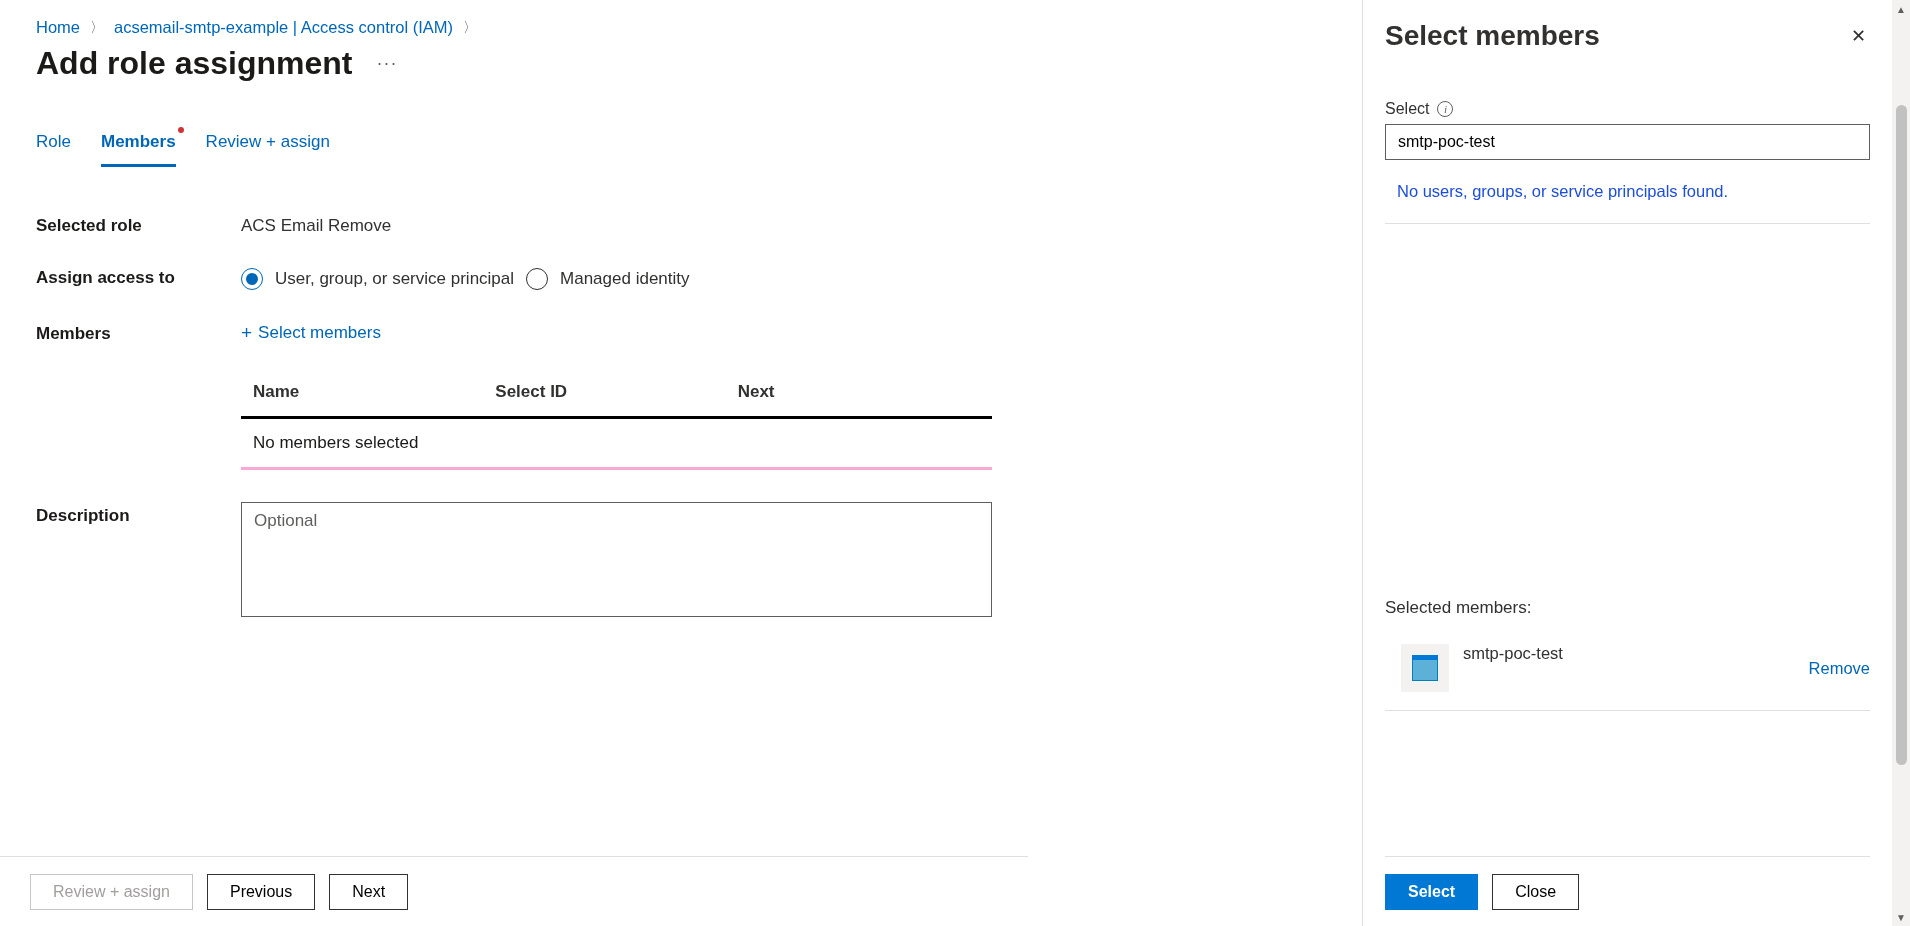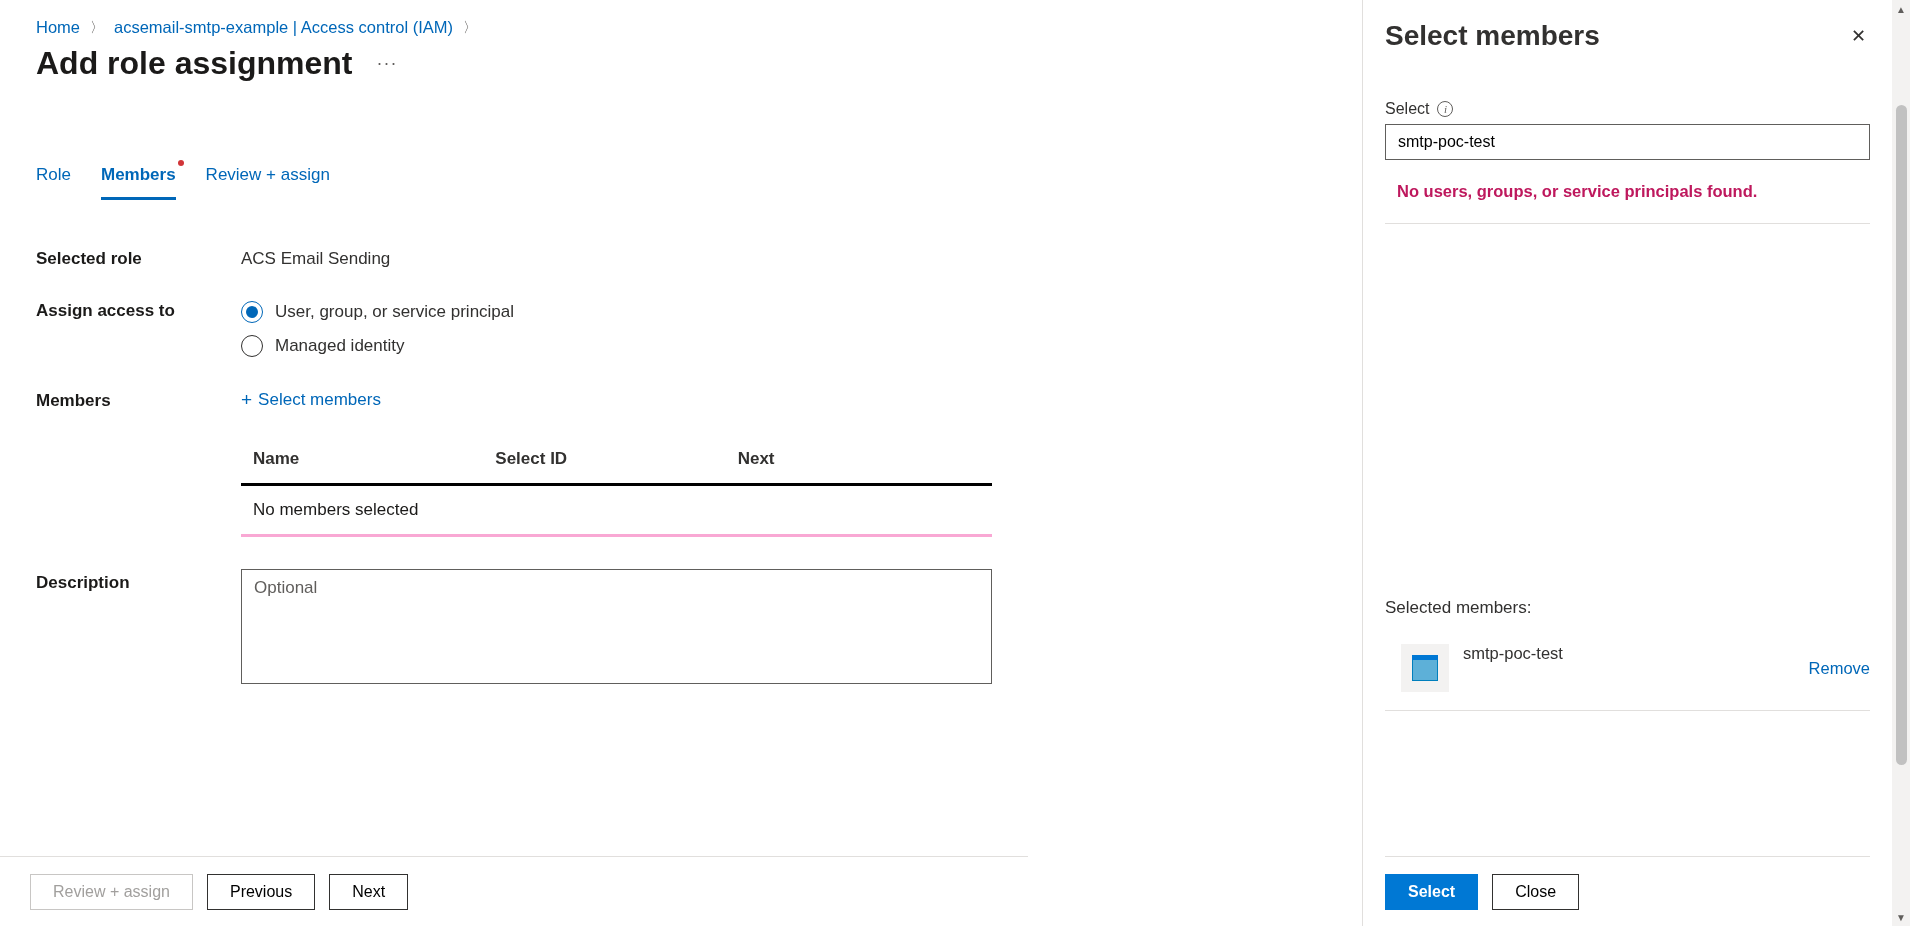--- a/index.html
+++ b/index.html
@@ -59,21 +59,20 @@
       gap: 30px;
       border-bottom: 1px solid transparent;
       margin-bottom: 48px;
     }
     .tab {
       font-size: 17px;
       color: #0067b8;
       padding: 0 0 12px 0;
       cursor: pointer;
       position: relative;
-      margin-top: 33px;
     }
     .tab.active {
       font-weight: 600;
       border-bottom: 3px solid #0067b8;
     }
     .tab .dot {
       position: absolute;
       top: -5px;
       right: -8px;
       width: 6px;
@@ -89,21 +88,21 @@
     }
     .form-label {
       font-weight: 600;
       color: #1b1a19;
     }
     .form-label.members-lbl {
        padding-top: 2px;
     }
     .radio-group {
       display: flex;
-      flex-direction: column;
+      flex-direction: row;
       gap: 12px;
     }
     .radio-option {
       display: flex;
       align-items: center;
       gap: 12px;
       cursor: pointer;
     }
     .radio-circle {
       width: 22px;
@@ -250,22 +249,21 @@
     .search-input {
       width: 100%;
       height: 36px;
       border: 1px solid #605e5c;
       padding: 0 12px;
       font-size: 16px;
     }
     .no-results {
       padding: 22px 12px;
       font-size: 16.5px;
-      color: #be185d;
-      font-weight: bold;
+      color: #1d4ed8;
     }
     .divider-line {
        border-bottom: 1px solid #e1dfdd;
     }
     .spacer { flex: 1 1 auto; }
     .selected-members-label {
       font-size: 17px;
       margin-bottom: 18px;
     }
     .member-row {
@@ -368,21 +366,21 @@
     <div class="tab">Role</div>
     <div class="tab active">
       <span>Members</span>
       <span class="dot"></span>
     </div>
     <div class="tab">Review + assign</div>
   </div>
 
   <div class="form-section">
     <div class="form-label">Selected role</div>
-    <div>ACS Email Sending</div>
+    <div>ACS Email Remove</div>
 
     <div class="form-label">Assign access to</div>
     <div class="radio-group">
       <div class="radio-option">
         <div class="radio-circle selected">
             <div class="radio-inner"></div>
           </div>
         <span>User, group, or service principal</span>
       </div>
       <div class="radio-option">

